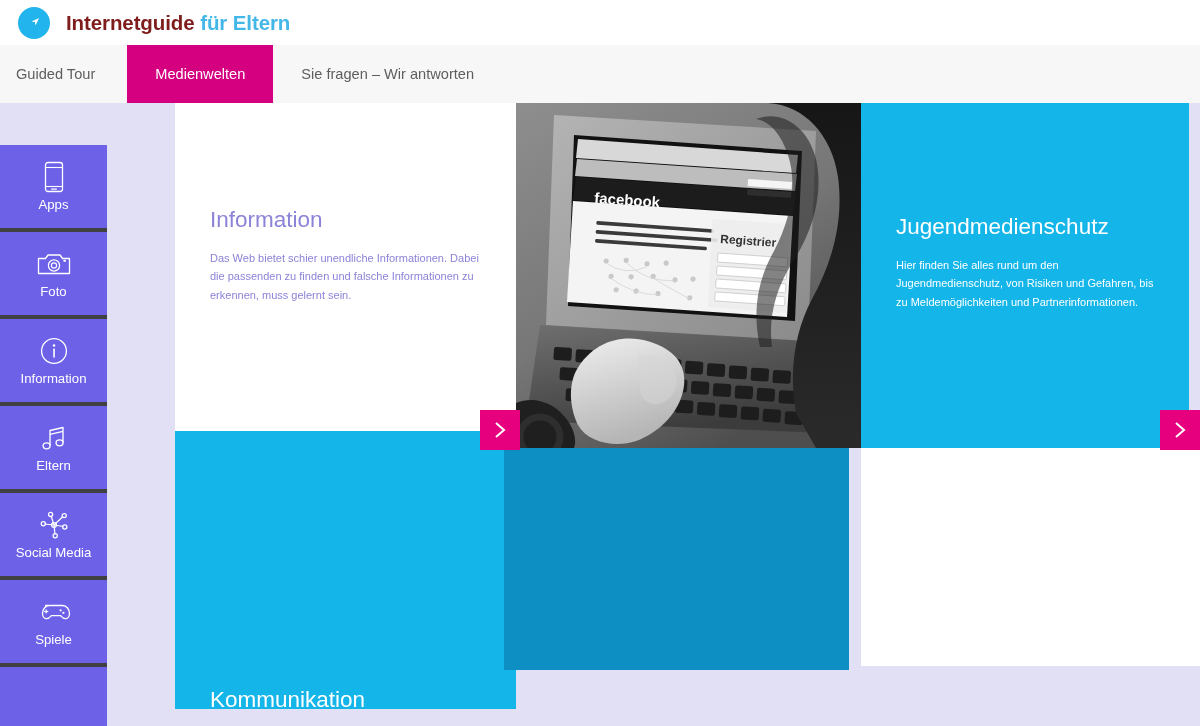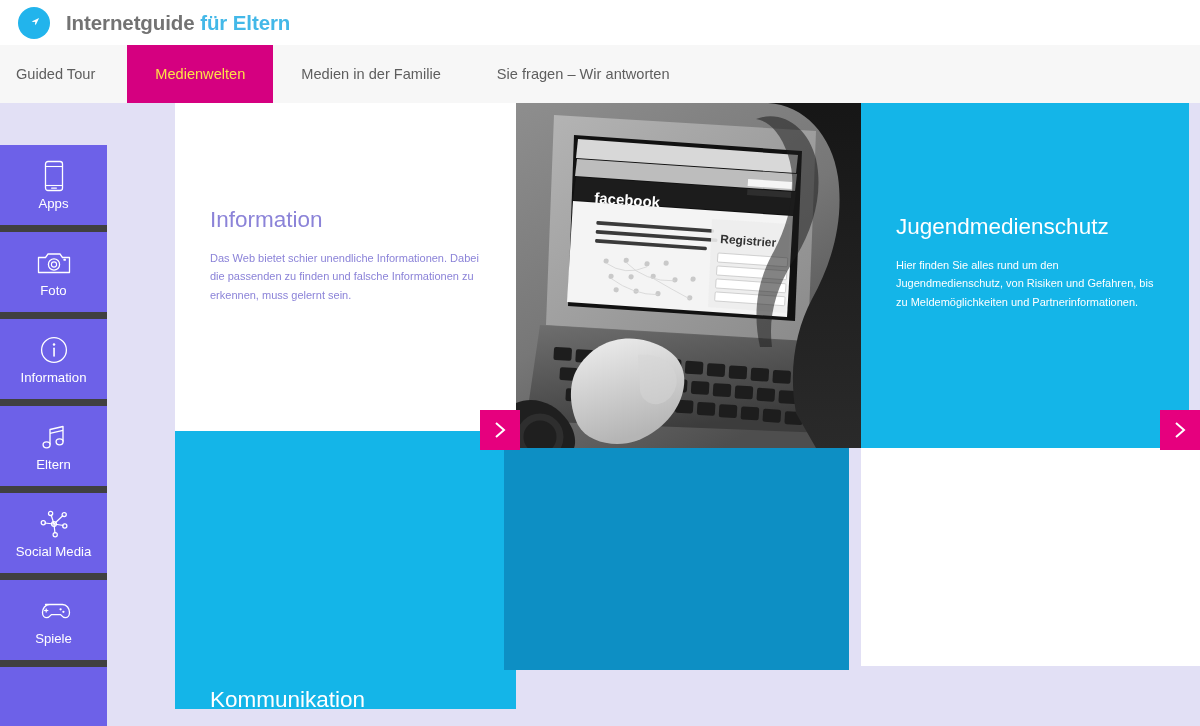--- a/index.html
+++ b/index.html
@@ -23,42 +23,42 @@
     display: flex; align-items: center; justify-content: center;
     flex: none;
   }
   .logo-circle svg { display: block; }
   .brand {
     margin-left: 16px;
     font-size: 20.5px;
     letter-spacing: -0.1px;
     white-space: nowrap;
   }
-  .brand-strong { font-weight: bold; color: #737373; }
+  .brand-strong { font-weight: bold; color: #7f1d1d; }
   .brand-light  { font-weight: bold; color: #43b8e8; }
 
   
   .nav {
     height: 58px; width: 100%;
     background: #f7f7f7;
     display: flex; align-items: stretch;
     padding-left: 0;
   }
   .nav-item {
     display: flex; align-items: center; justify-content: center;
     padding: 0 28px;
     font-size: 14.6px;
     color: #5e5e5e;
     white-space: nowrap;
     cursor: pointer;
   }
   .nav-item.first { padding-left: 16px; padding-right: 32px; }
   .nav-item.active {
     background: #d50080;
-    color: #fde047;
+    color: #ffffff;
   }
 
   
   .page {
     position: relative;
     width: 1200px;
     height: 623px;
     background: #e2e0f5;
   }
 
@@ -66,21 +66,21 @@
   .sidebar {
     position: absolute;
     left: 0; top: 42px;
     width: 107px;
     background: #e2e0f5;
   }
   .side-item {
     position: relative;
     height: 87px;
     background: #6d61e8;
-    border-bottom: 7px solid #404040;
+    border-bottom: 4px solid #404040;
     display: flex;
     flex-direction: column;
     align-items: center;
     justify-content: center;
     cursor: pointer;
   }
   .side-icon {
     height: 34px;
     display: flex; align-items: center; justify-content: center;
     margin-bottom: 4px;
@@ -163,21 +163,20 @@
   </div>
   <div class="brand">
     <span class="brand-strong">Internetguide</span>
     <span class="brand-light">für Eltern</span>
   </div>
 </div>
 
 <div class="nav">
   <div class="nav-item first">Guided Tour</div>
   <div class="nav-item active">Medienwelten</div>
-  <div class="nav-item">Medien in der Familie</div>
   <div class="nav-item">Sie fragen – Wir antworten</div>
 </div>
 
 <div class="page">
 
   <div class="sidebar">
 
     <div class="side-item">
       <span class="side-icon">
         <svg width="22" height="32" viewBox="0 0 22 32">

